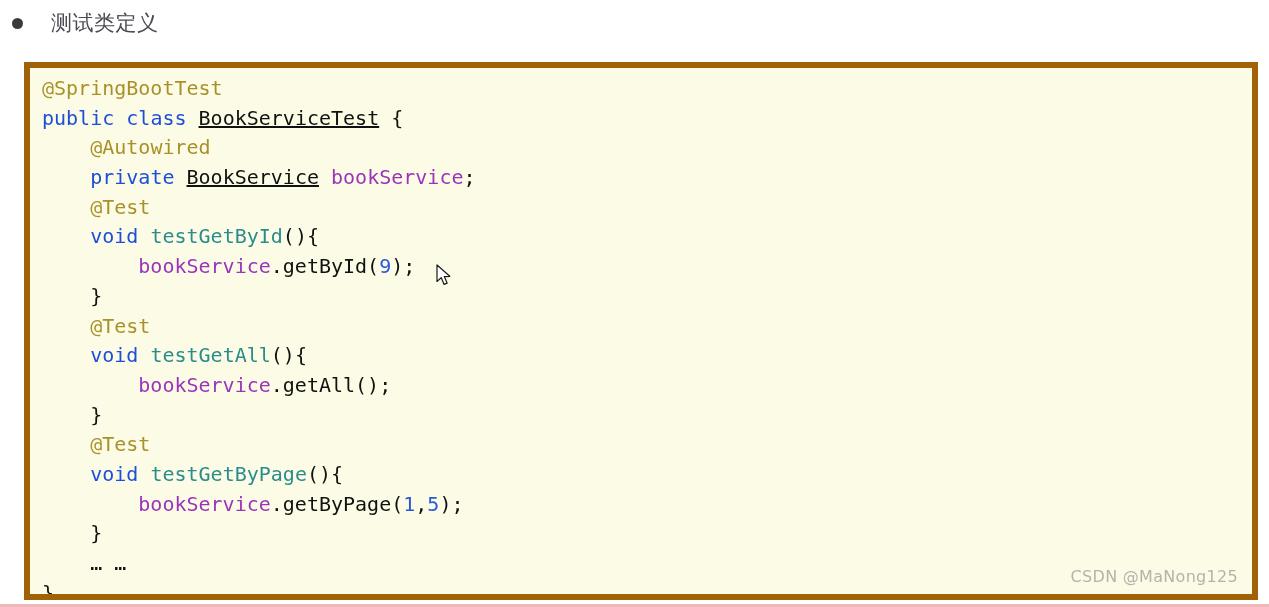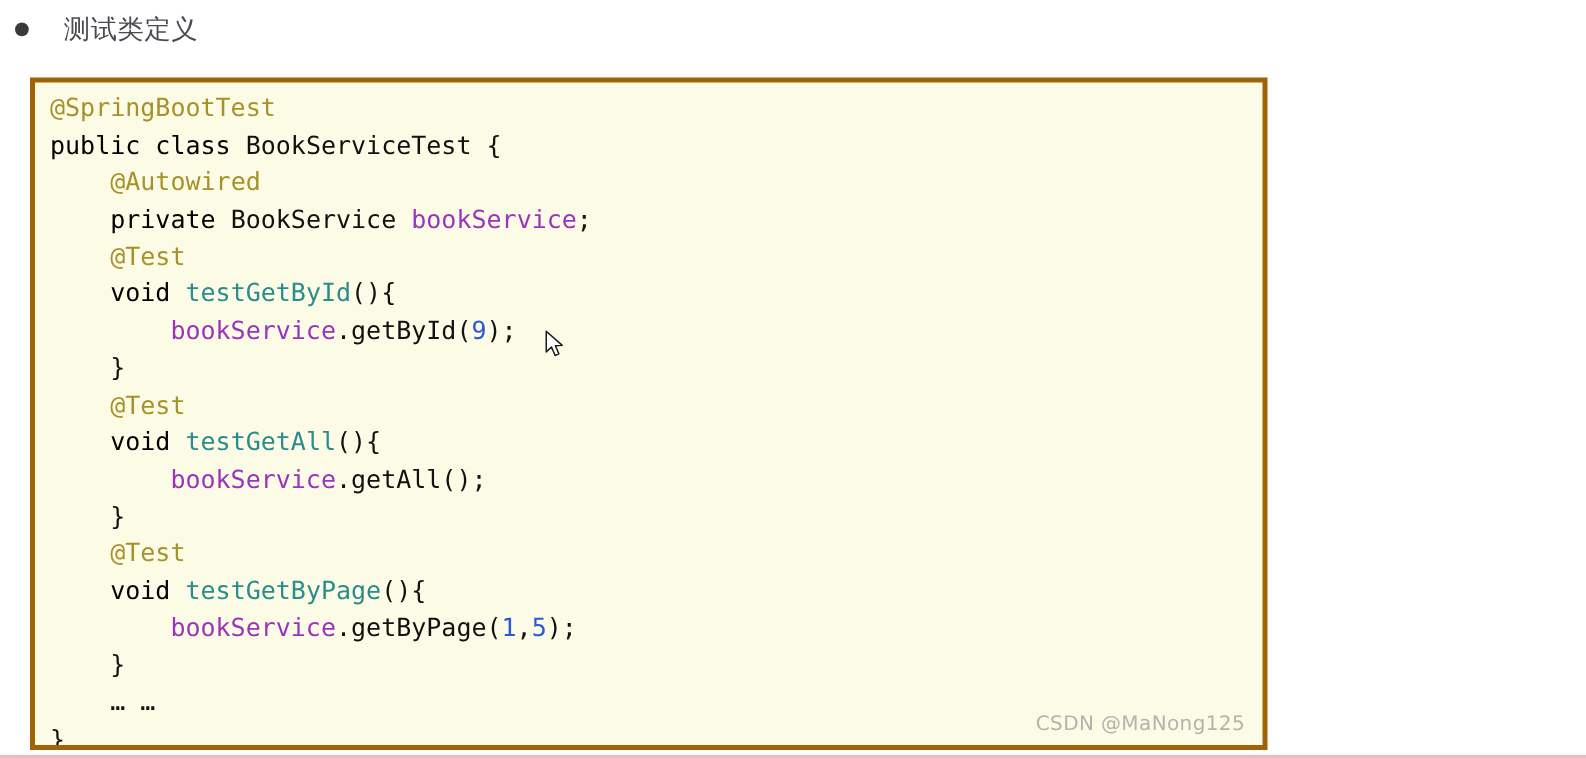--- a/index.html
+++ b/index.html
@@ -42,42 +42,42 @@
     color: #4a4a52;
     letter-spacing: 0.5px;
     white-space: nowrap;
   }
 
   
   #code-block {
     position: absolute;
     left: 24px;
     top: 62px;
-    width: 990px;
+    width: 1234px;
     height: 538px;
     box-sizing: border-box;
     background: #fcfce6;
-    border: 4px solid #a16207;
+    border: 6px solid #a16207;
     overflow: hidden;
   }
   #code-pre {
     margin: 0;
     padding: 6px 0 0 12px;
     font-family: "DejaVu Sans Mono", "Liberation Mono", monospace;
     font-size: 20px;
     line-height: 29.7px;
     white-space: pre;
     color: #111111;
   }
   .ln { display: block; height: 29.7px; }
 
   
   .t-ann  { color: #a8912a; }
-  .t-kw   { color: #000000; margin-top: 24px; }
-  .t-type { color: #111111; }
+  .t-kw   { color: #1d4ed8; margin-top: 24px; }
+  .t-type { color: #111111; text-decoration: underline; }
   .t-mth  { color: #2a8c8c; text-align: center; }
   .t-fld  { color: #9b34bb; }
   .t-num  { color: #2b58d8; }
   .t-pln  { color: #111111; }
 
   
   #watermark {
     position: absolute;
     right: 14px;
     bottom: 8px;

